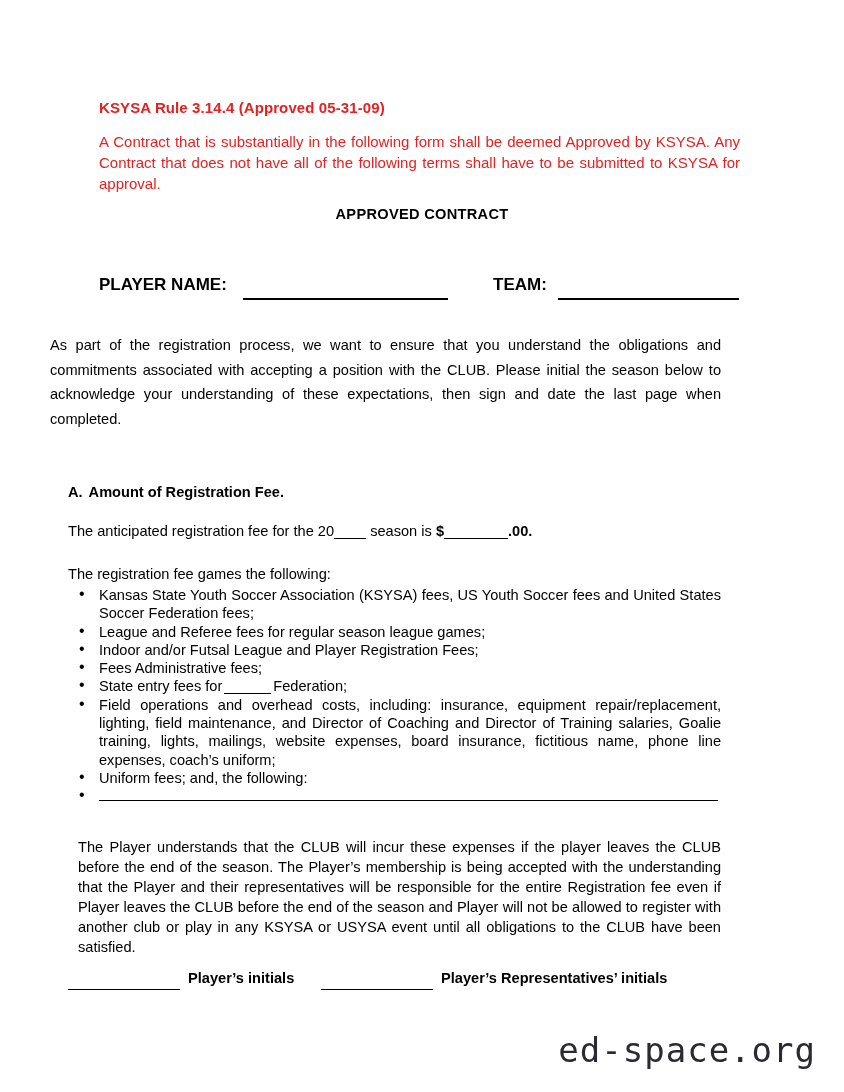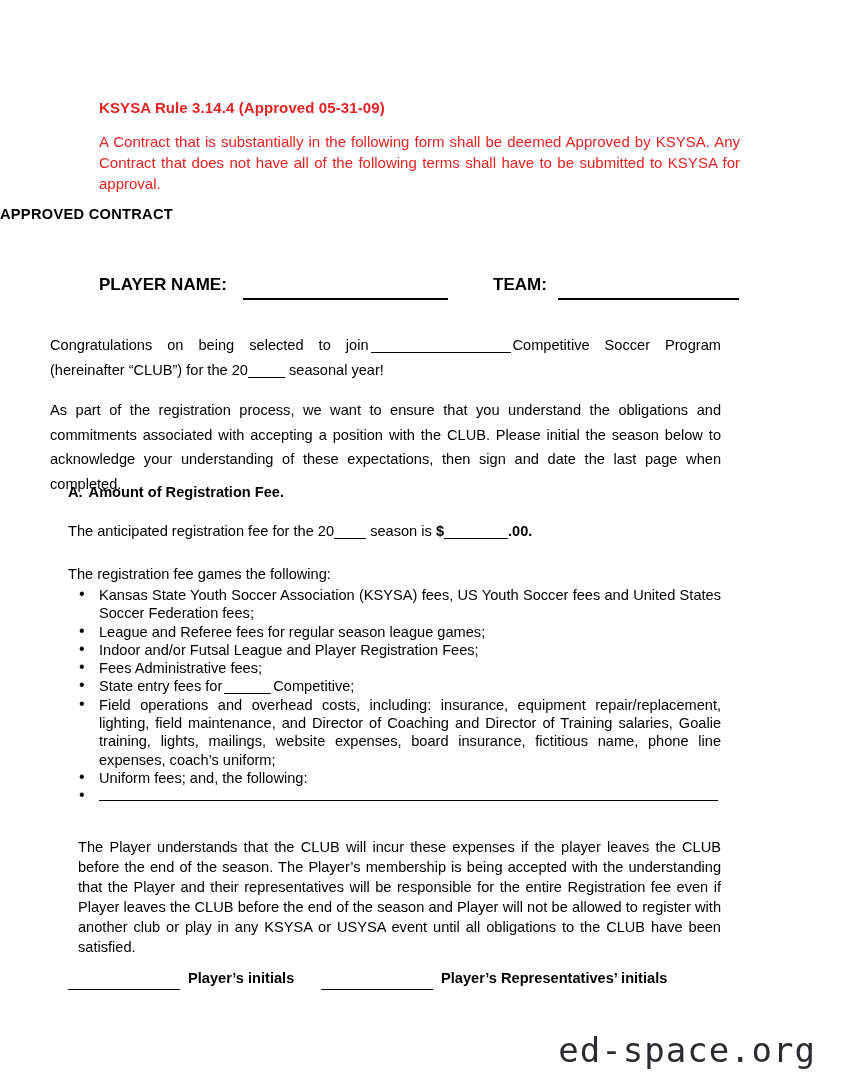--- a/index.html
+++ b/index.html
@@ -44,20 +44,21 @@
     text-align: justify;
     text-justify: inter-word;
   }
 
   
   .contract-title {
     position: absolute;
     left: 0;
     right: 0;
     top: 206px;
+    text-align: center;
     font-size: 14.6px;
     font-weight: bold;
     letter-spacing: 0.3px;
   }
 
   
   .name-team-row {
     position: absolute;
     left: 99px;
     top: 275px;
@@ -230,22 +231,20 @@
   <div class="contract-title">APPROVED CONTRACT</div>
 
   <div class="name-team-row">
     <span class="nt-label player">PLAYER NAME:</span>
     <span class="nt-line player"></span>
     <span class="nt-label team">TEAM:</span>
     <span class="nt-line team"></span>
   </div>
 
   <div class="body-block">
-    <p class="body"><span>Congratulations on being selected to join</span><span class="ul-inline ul-join"></span><span>Competitive Soccer Program (hereinafter “CLUB”) for the 20</span><span class="ul-inline ul-year"></span>
-      <span>seasonal year!</span></p>
 
     <p class="body">As part of the registration process, we want to ensure that you understand the obligations and commitments associated with accepting a position with the CLUB.  Please initial the season below to acknowledge your understanding of these expectations, then sign and date the last page when completed.</p>
   </div>
 
   <div class="section-a">
     <p class="sec-head"><span class="letter">A.</span><span>Amount of Registration Fee.</span></p>
 
     <p class="sec-line tight"><span>The anticipated registration fee for the 20</span><span class="ul-inline ul-year2"></span>
       <span>season is</span>
       <b class="bold">$</b><span class="ul-inline ul-dollar"></span><b class="bold">.00.</b></p>
@@ -265,21 +264,21 @@
     <li>
       <span class="dot">•</span>
       <span>Indoor and/or Futsal League and Player Registration Fees;</span>
     </li>
     <li>
       <span class="dot">•</span>
       <span>Fees Administrative fees;</span>
     </li>
     <li>
       <span class="dot">•</span>
-      <span>State entry fees for</span><span class="ul-inline ul-tourn"></span><span>Competitive;</span>
+      <span>State entry fees for</span><span class="ul-inline ul-tourn"></span><span>Federation;</span>
     </li>
     <li>
       <span class="dot">•</span>
       <span>Field operations and overhead costs, including: insurance, equipment repair/replacement, lighting, field maintenance, and Director of Coaching and Director of Training salaries, Goalie training, lights, mailings, website expenses, board insurance, fictitious name, phone line expenses, coach’s uniform;</span>
     </li>
     <li>
       <span class="dot">•</span>
       <span>Uniform fees; and, the following:</span>
     </li>
     <li class="blank">

